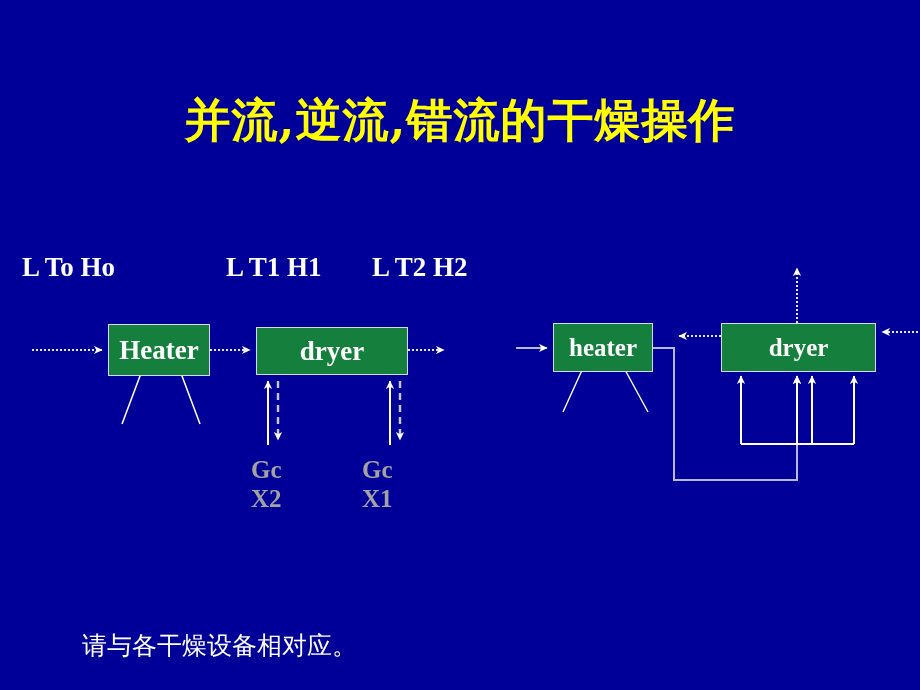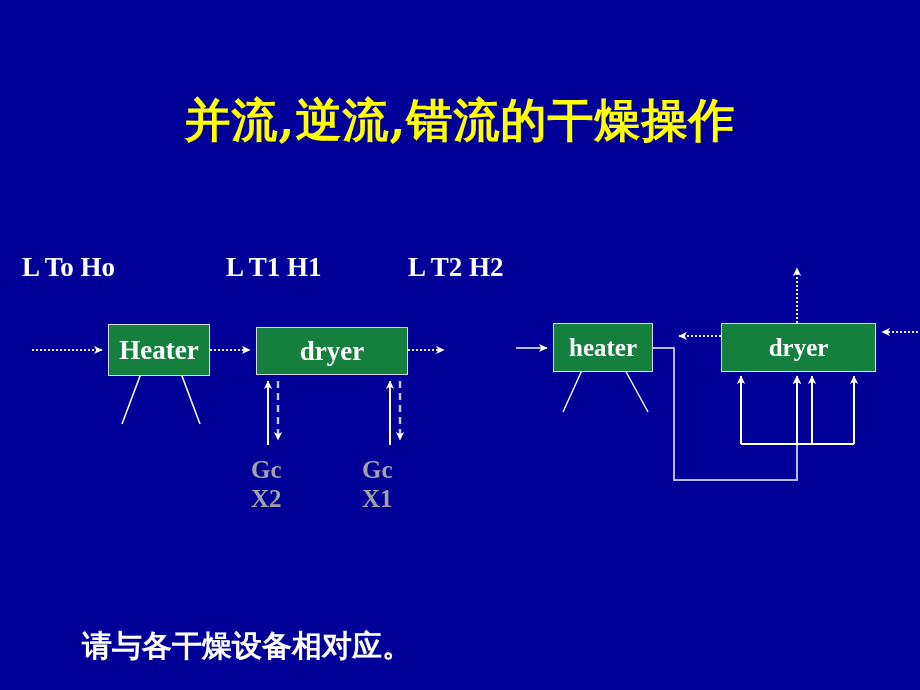--- a/index.html
+++ b/index.html
@@ -44,21 +44,21 @@
     position: absolute;
     color: #ffffff;
     font-family: "Liberation Serif", serif;
     font-size: 27px;
     font-weight: bold;
     white-space: nowrap;
     line-height: 30px;
   }
   .lbl-a { left: 10px;  top: 0; }
   .lbl-b { left: 190px; top: 0; margin-left: 24px; }
-  .lbl-c { left: 360px; top: 0; margin-left: 36px; }
+  .lbl-c { left: 360px; top: 0; }
 
   .unit-box {
     position: absolute;
     background: #15803d;
     border: 1px solid #d8d8e8;
     box-sizing: border-box;
     color: #ffffff;
     font-family: "Liberation Serif", serif;
     font-weight: bold;
     display: flex;
@@ -82,24 +82,23 @@
   }
   .gc-left  { left: 251px; top: 455px; }
   .gc-right { left: 362px; top: 455px; }
 
   .caption {
     position: absolute;
     left: 82px;
     top: 630px;
     color: #ffffff;
     font-family: "DejaVu Sans", sans-serif;
-    font-size: 30px;
+    font-size: 25px;
     line-height: 32px;
     white-space: nowrap;
-    font-weight: bold;
   }
   svg.wires {
     position: absolute;
     left: 0;
     top: 0;
     width: 920px;
     height: 690px;
     pointer-events: none;
   }
 </style>

